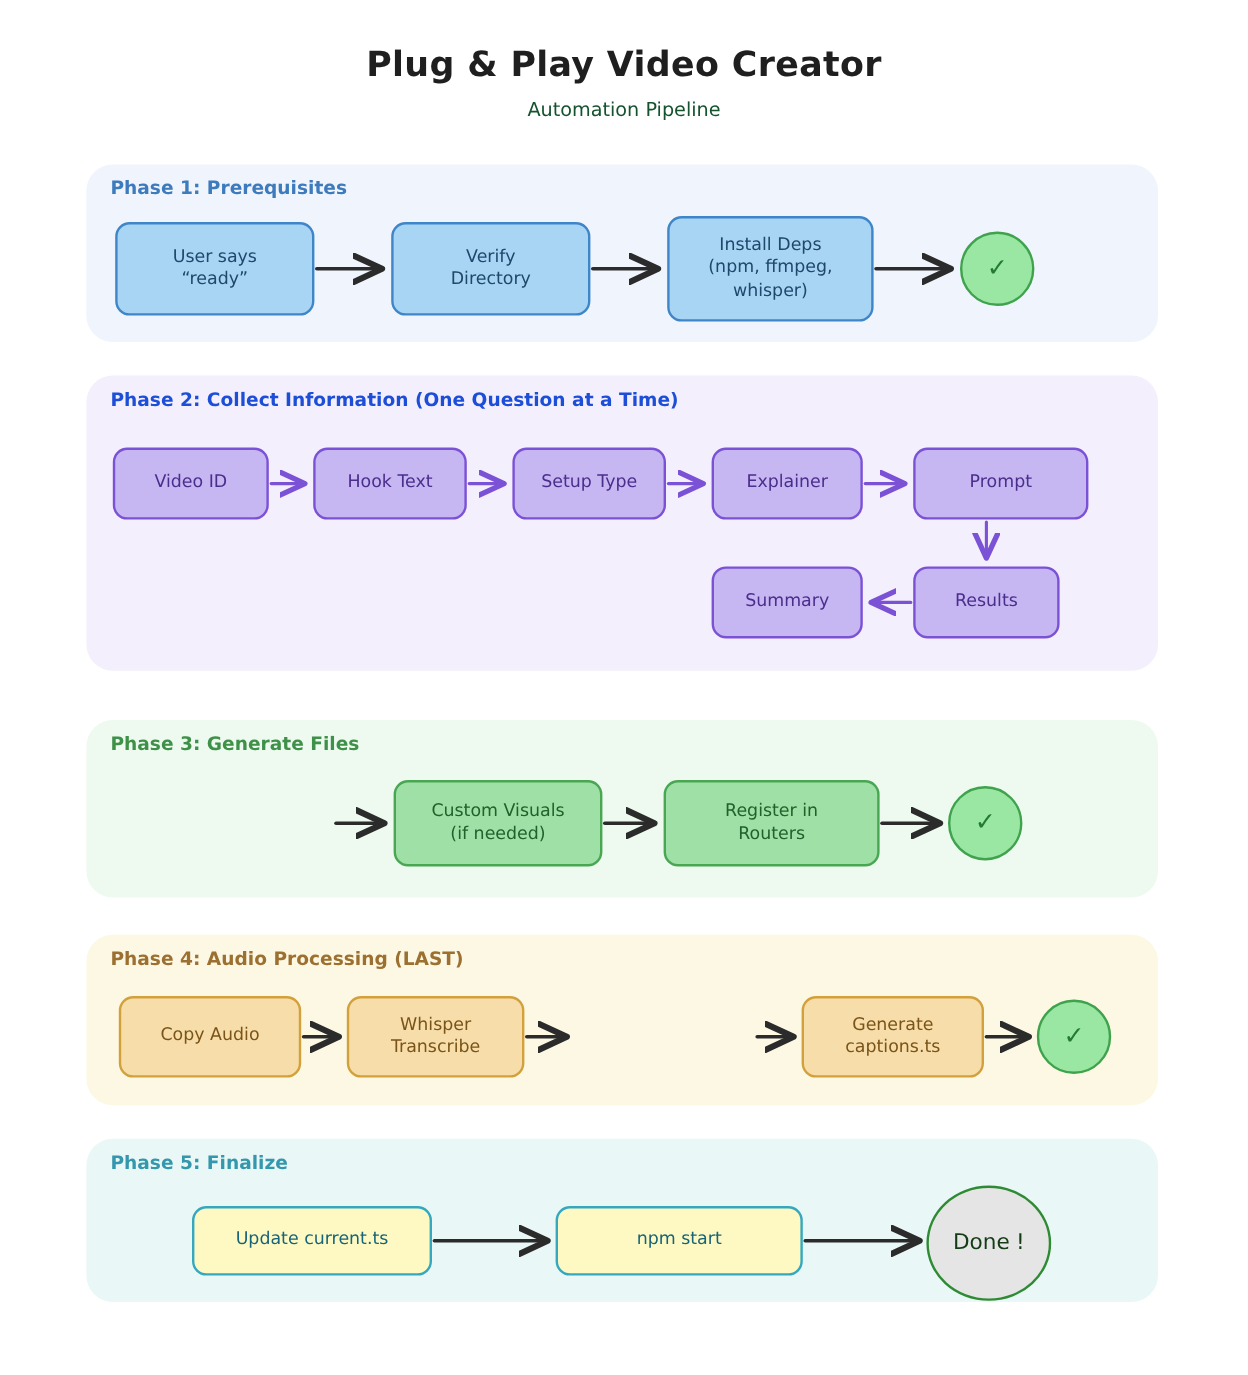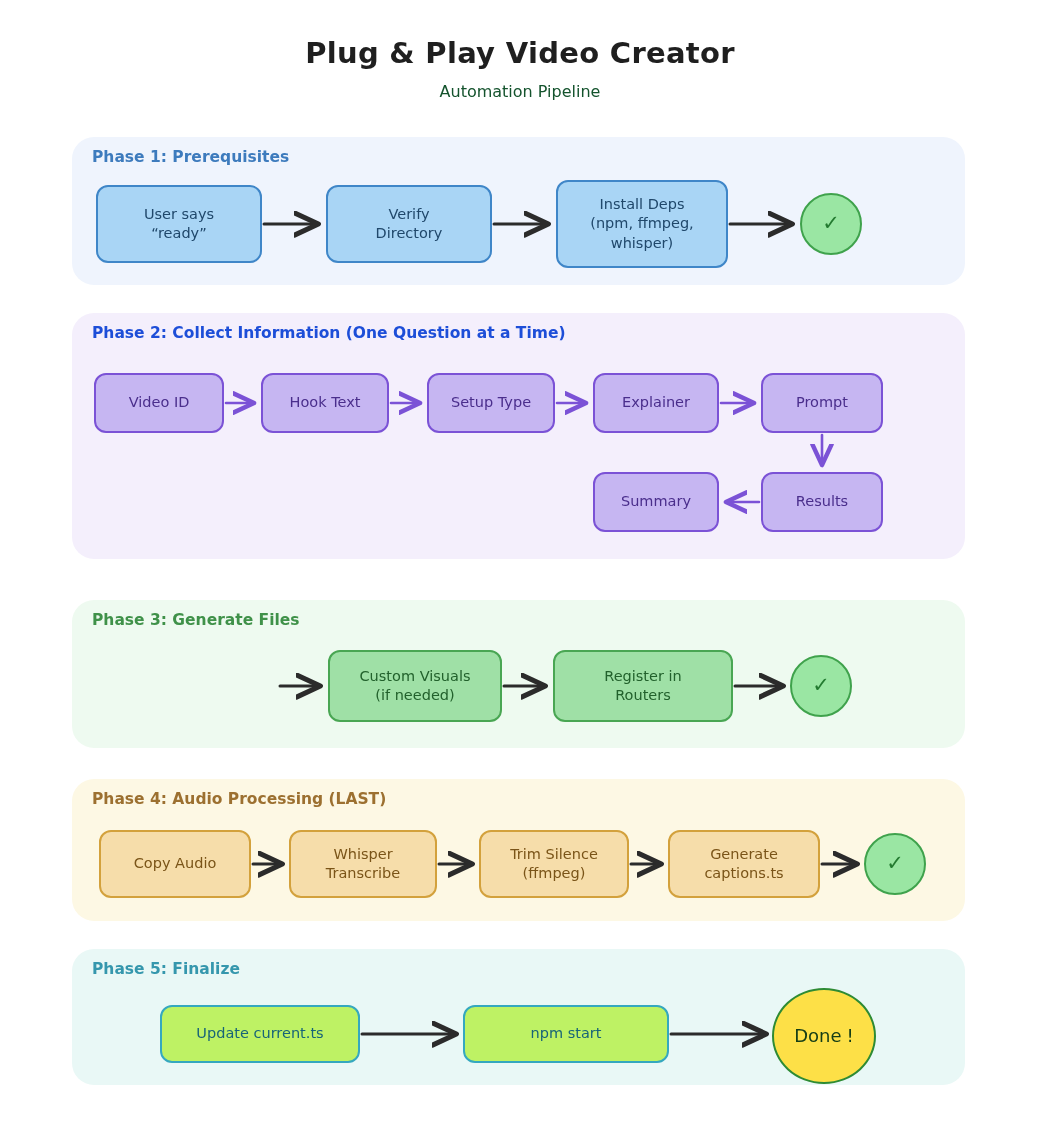--- a/index.html
+++ b/index.html
@@ -84,23 +84,23 @@
     justify-content: center;
     text-align: center;
     line-height: 1.2;
   }
 
   
   .c-blue      { background: #a9d5f5; border-color: #3f86c8; color: #20486b; }
   .c-purple    { background: #c6b6f2; border-color: #7b52d6; color: #4a2e8c; }
   .c-green     { background: #9fe0a6; border-color: #49a653; color: #22612c; }
   .c-orange    { background: #f6ddaa; border-color: #d3a13c; color: #7a5418; }
-  .c-cyan      { background: #bef264; border-color: #35a8bf; color: #176478; }
+  .c-cyan      { background: #fef9c3; border-color: #35a8bf; color: #176478; }
   .c-check     { background: #9ae6a3; border-color: #3fa24c; color: #237a30; }
-  .c-done      { background: #fde047; border-color: #2e8b34; color: #143d16; }
+  .c-done      { background: #e5e5e5; border-color: #2e8b34; color: #143d16; }
 
   .bg-phase1 { background: #eff4fd; }
   .bg-phase2 { background: #f4effc; }
   .bg-phase3 { background: #eefaf0; }
   .bg-phase4 { background: #fdf8e4; }
   .bg-phase5 { background: #e9f8f6; }
 
   .lab-phase1 { color: #3d7bbd; }
   .lab-phase2 { color: #1d4ed8; }
   .lab-phase3 { color: #3f9149; }
@@ -165,21 +165,21 @@
   </div>
   <div class="node c-purple" style="left:261px; top:373px; width:128px; height:60px;">
     <span>Hook Text</span>
   </div>
   <div class="node c-purple" style="left:427px; top:373px; width:128px; height:60px;">
     <span>Setup Type</span>
   </div>
   <div class="node c-purple" style="left:593px; top:373px; width:126px; height:60px;">
     <span>Explainer</span>
   </div>
-  <div class="node c-purple" style="left:761px; top:373px; width:122px; height:60px;">
+  <div class="node c-purple" style="left:761px; top:373px; width:146px; height:60px;">
     <span>Prompt</span>
   </div>
   <div class="node c-purple" style="left:761px; top:472px; width:122px; height:60px;">
     <span>Results</span>
   </div>
   <div class="node c-purple" style="left:593px; top:472px; width:126px; height:60px;">
     <span>Summary</span>
   </div>
 
   <div class="phase bg-phase3" style="left:72px; top:600px; width:893px; height:148px;">
@@ -206,26 +206,20 @@
     <div class="phase-label lab-phase4">Phase 4: Audio Processing (LAST)</div>
   </div>
 
   <div class="node c-orange" style="left:99px; top:830px; width:152px; height:68px;">
     <span>Copy Audio</span>
   </div>
   <div class="node c-orange" style="left:289px; top:830px; width:148px; height:68px;">
     <div>
       <span>Whisper</span>
       <span>Transcribe</span>
-    </div>
-  </div>
-  <div class="node c-orange" style="left:479px; top:830px; width:150px; height:68px;">
-    <div>
-      <span>Trim Silence</span>
-      <span>(ffmpeg)</span>
     </div>
   </div>
   <div class="node c-orange" style="left:668px; top:830px; width:152px; height:68px;">
     <div>
       <span>Generate</span>
       <span>captions.ts</span>
     </div>
   </div>
   <div class="ellipse c-check" style="left:864px; top:833px; width:62px; height:62px;">
     <span class="check-glyph">✓</span>

